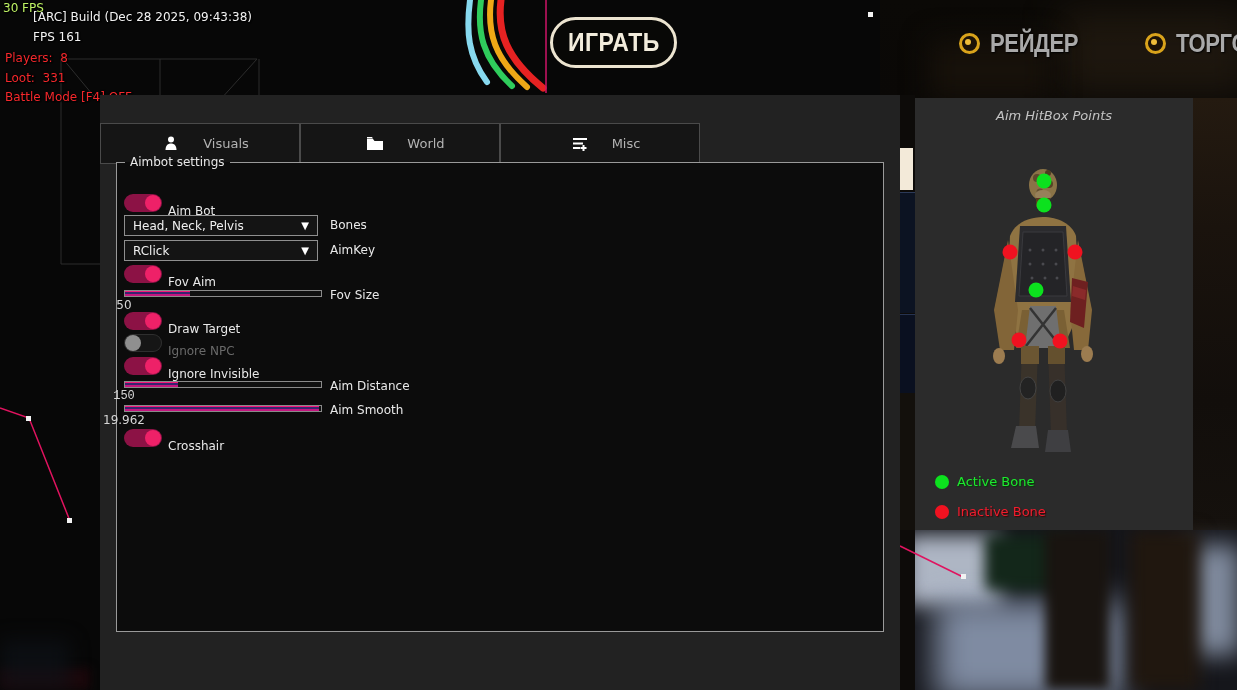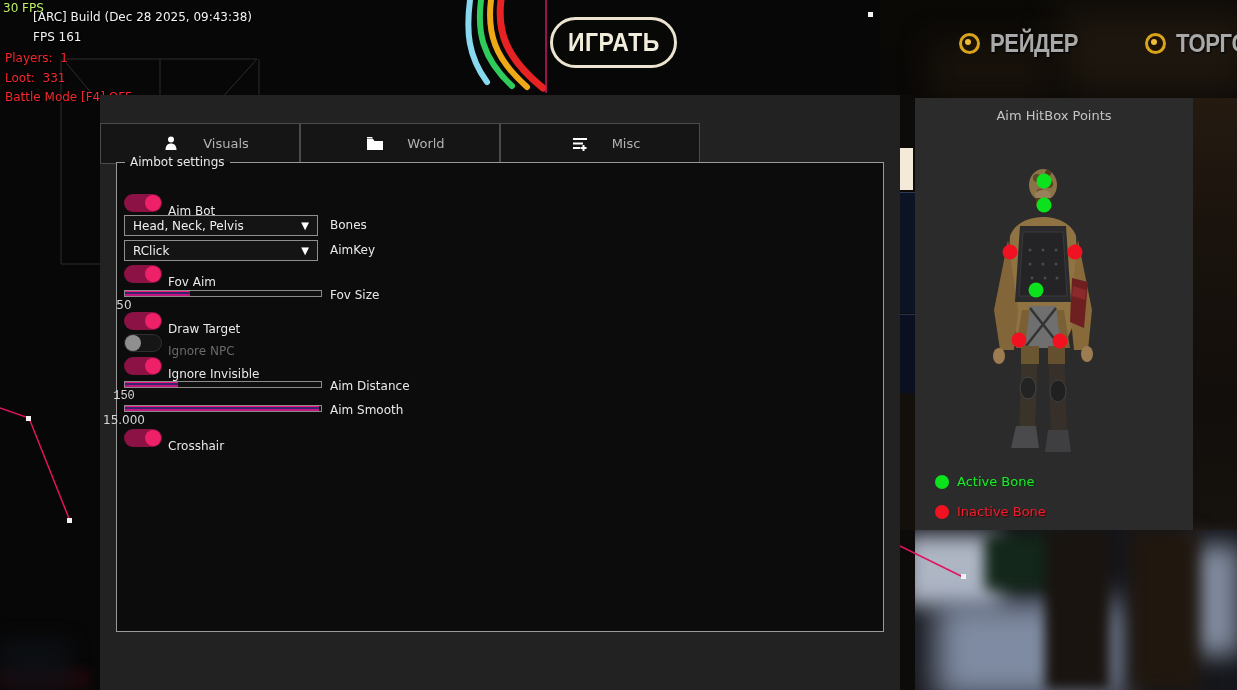--- a/index.html
+++ b/index.html
@@ -81,21 +81,21 @@
   .select .val{flex:1;white-space:nowrap;overflow:hidden;}
   .select .arrow{font-size:10px;color:#ffffff;}
 
   .slider{position:absolute;left:0;top:2px;width:198px;height:7px;box-sizing:border-box;background:#101010;
     border:1px solid #8a8a8a;}
   .slider .fill{height:100%;width:0;background:linear-gradient(180deg,#f5187c 0%,#f5187c 28%,#38246e 28%,#38246e 66%,#c4157f 66%,#c4157f 100%);}
   .slider-value{position:absolute;top:10px;transform:translateX(-50%);font-size:12px;color:#d6d6d6;white-space:nowrap;}
 
   
   .hitbox{position:absolute;left:915px;top:98px;width:278px;height:432px;background:#2b2b2b;}
-  .hitbox-title{position:absolute;left:0;top:10px;width:100%;text-align:center;font-size:13px;color:#c4c4c4;}
+  .hitbox-title{position:absolute;left:0;top:10px;width:100%;text-align:center;font-size:13px;color:#c4c4c4;font-style:italic;}
   .figure{position:absolute;left:75px;top:62px;width:110px;height:295px;}
   .hdot{position:absolute;width:15px;height:15px;border-radius:50%;transform:translate(-50%,-50%);}
   .hdot.green{background:#0ce11e;}
   .hdot.red{background:#f01220;}
   .legend-row{position:absolute;left:20px;display:flex;align-items:center;gap:8px;font-size:13px;
     text-shadow:1px 1px 1px #3a0505;}
   .legend-dot{width:14px;height:14px;border-radius:50%;flex:0 0 auto;}
   .legend-active{color:#1de92f;text-shadow:1px 1px 1px #063a06;}
   .legend-inactive{color:#ef1d2e;}
 </style>
@@ -149,21 +149,21 @@
     <line x1="900" y1="546" x2="963" y2="577" stroke="#e0135f" stroke-width="1.5"></line>
   </svg>
   <div class="wdot" style="left:868px;top:12px;"></div>
   <div class="wdot" style="left:26px;top:416px;"></div>
   <div class="wdot" style="left:67px;top:518px;"></div>
   <div class="wdot" style="left:961px;top:574px;"></div>
 
   <div class="wm wm-green" style="left:3px;top:1px;">30 FPS</div>
   <div class="wm wm-white" style="left:5px;top:10px;">[ARC] Build (Dec 28 2025, 09:43:38)</div>
   <div class="wm wm-white" style="left:5px;top:30px;">FPS 161</div>
-  <div class="wm wm-red" style="left:5px;top:51px;">Players:  1</div>
+  <div class="wm wm-red" style="left:5px;top:51px;">Players:  8</div>
   <div class="wm wm-red" style="left:5px;top:71px;">Loot:  331</div>
   <div class="wm wm-red" style="left:5px;top:90px;">Battle Mode [F4] OFF</div>
 
   <div class="play-btn">
     <span>ИГРАТЬ</span>
   </div>
   <div class="nav-item" style="left:959px;">
     <span class="coin"></span>
     <span class="lbl">РЕЙДЕР</span>
   </div>
@@ -264,21 +264,21 @@
           <div class="fill" style="width: 27%;"></div>
         </div>
         <span class="slider-value" style="left: 27%; font-family: Liberation Mono, monospace;">150</span>
         <span class="side-label">Aim Distance</span>
       </div>
 
       <div class="row" style="top:234px;">
         <div class="slider">
           <div class="fill" style="width: 99%;"></div>
         </div>
-        <span class="slider-value" style="left: 99%;">15.000</span>
+        <span class="slider-value" style="left: 99%;">19.962</span>
         <span class="side-label">Aim Smooth</span>
       </div>
 
       <div class="row" style="top:258px;">
         <span class="toggle" data-state="on"><span class="knob"></span></span>
         <span class="ctl-label">Crosshair</span>
       </div>
     </fieldset>
   </div>
 

